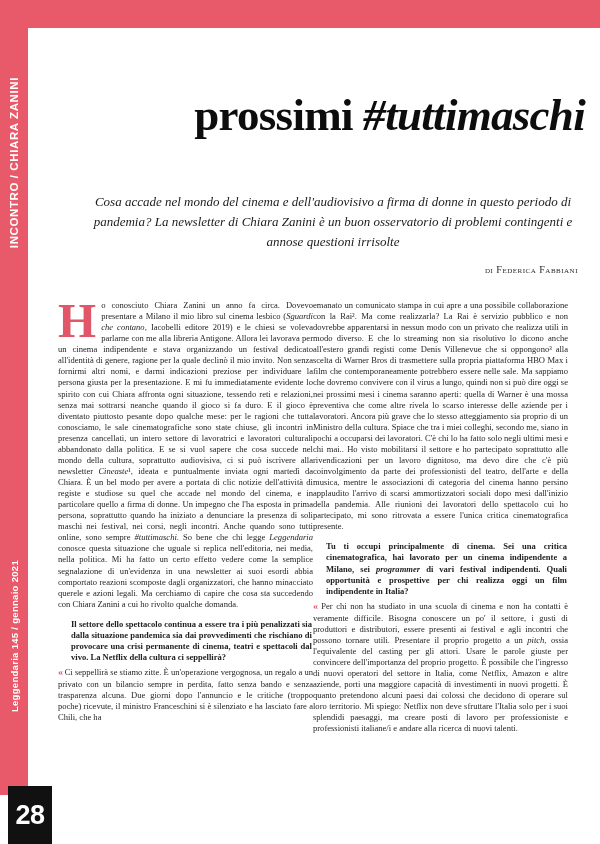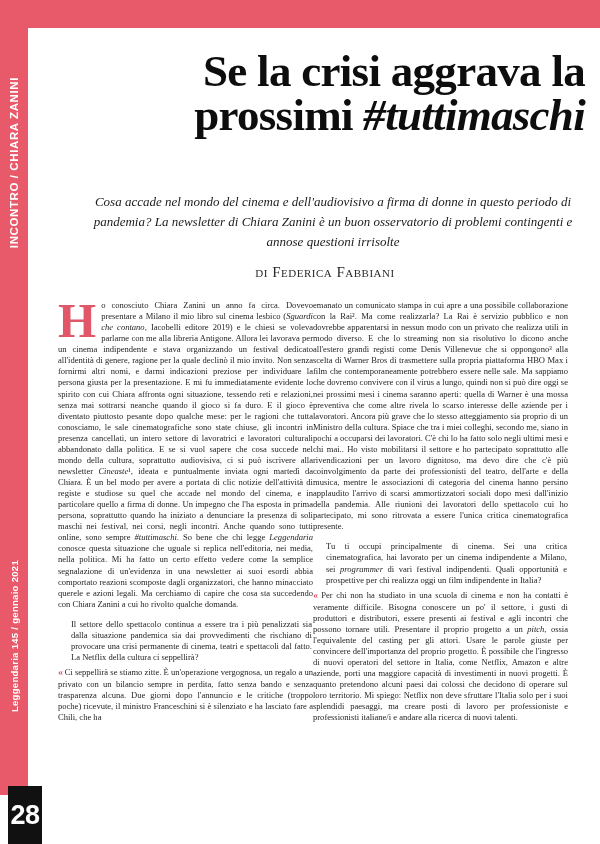--- a/index.html
+++ b/index.html
@@ -72,21 +72,21 @@
     font-weight: bold;
     font-size: 9.5px;
     letter-spacing: 0.3px;
     color: #ffffff;
     white-space: nowrap;
   }
   .folio {
     position: absolute;
     left: 8px;
     bottom: 0;
-    width: 34px;
+    width: 44px;
     height: 58px;
     background: #111111;
     color: #ffffff;
     display: flex;
     align-items: center;
     justify-content: center;
   }
   .folio span {
     font-family: "Liberation Sans", sans-serif;
     font-weight: bold;
@@ -125,27 +125,27 @@
     text-align: center;
     font-family: "Liberation Serif", serif;
     font-style: italic;
     font-size: 13px;
     line-height: 1.52;
     color: #1b1b1b;
   }
 
   #byline {
     position: absolute;
-    left: 80px;
+    left: 88px;
     top: 264px;
     width: 490px;
-    text-align: center;
+    text-align: right;
     font-family: "Liberation Serif", serif;
     font-variant: small-caps;
-    font-size: 15px;
+    font-size: 10px;
     letter-spacing: 0.5px;
     color: #2a2a2a;
   }
 
   
   #body-columns {
     position: absolute;
     left: 58px;
     top: 300px;
     width: 528px;
@@ -170,21 +170,21 @@
   .dropcap-para::first-letter {
     float: left;
     font-family: "Liberation Serif", serif;
     font-weight: bold;
     font-size: 49px;
     line-height: 0.76;
     color: #e0576a;
     padding: 2px 5px 0 0;
   }
   .q {
-    font-weight: normal;
+    font-weight: bold;
     margin-top: 9px !important;
     margin-bottom: 3px !important;
     padding-left: 13px;
     padding-right: 1px;
     text-align: justify;
     line-height: 1.30;
   }
   .a {
     margin-top: 0 !important;
   }
@@ -211,34 +211,34 @@
     <span>Leggendaria 145 / gennaio 2021</span>
   </div>
 
   <div class="folio">
     <span>28</span>
   </div>
 </div>
 
 <div id="headline-block">
   <h1 id="headline">
-    <span>Se la crisi aggrava la</span><br>
+    <br>
     <span>prossimi </span><span class="hashtag">#tuttimaschi</span>
   </h1>
 </div>
 
 <p id="standfirst">Cosa accade nel mondo del cinema e dell'audiovisivo a firma di donne in questo periodo di pandemia? La newsletter di Chiara Zanini è un buon osservatorio di problemi contingenti e annose questioni irrisolte</p>
 
 <div id="byline">di Federica Fabbiani</div>
 
 <div id="body-columns">
 
   <div class="column">
     <p class="dropcap-para">Ho conosciuto Chiara Zanini un anno fa circa. Dovevo presentare a Milano il mio libro sul cinema lesbico (<i>Sguardi che contano</i>, Iacobelli editore 2019) e le chiesi se voleva parlarne con me alla libreria Antigone. Allora lei lavorava per un cinema indipendente e stava organizzando un festival dedicato all'identità di genere, ragione per la quale declinò il mio invito. Non senza fornirmi altri nomi, e darmi indicazioni preziose per individuare la persona giusta per la presentazione. E mi fu immediatamente evidente lo spirito con cui Chiara affronta ogni situazione, tessendo reti e relazioni, senza mai sottrarsi neanche quando il gioco si fa duro. E il gioco è diventato piuttosto pesante dopo qualche mese: per le ragioni che tutta conosciamo, le sale cinematografiche sono state chiuse, gli incontri in presenza cancellati, un intero settore di lavoratrici e lavoratori culturali abbandonato dalla politica. E se si vuol sapere che cosa succede nel mondo della cultura, soprattutto audiovisiva, ci si può iscrivere alla newsletter <i>Cineaste</i>¹, ideata e puntualmente inviata ogni martedì da Chiara. È un bel modo per avere a portata di clic notizie dell'attività di registe e studiose su quel che accade nel mondo del cinema, e in particolare quello a firma di donne. Un impegno che l'ha esposta in prima persona, soprattutto quando ha iniziato a denunciare la presenza di soli maschi nei festival, nei corsi, negli incontri. Anche quando sono tutti online, sono sempre <i>#tuttimaschi</i>. So bene che chi legge <i>Leggendaria</i> conosce questa situazione che uguale si replica nell'editoria, nei media, nella politica. Mi ha fatto un certo effetto vedere come la semplice segnalazione di un'evidenza in una newsletter ai suoi esordi abbia comportato reazioni scomposte dagli organizzatori, che hanno minacciato querele e azioni legali. Ma cerchiamo di capire che cosa sta succedendo con Chiara Zanini a cui ho rivolto qualche domanda.</p>
-    <p class="q">Il settore dello spettacolo continua a essere tra i più penalizzati sia dalla situazione pandemica sia dai provvedimenti che rischiano di provocare una crisi permanente di cinema, teatri e spettacoli dal fatto. La Netflix della cultura ci seppellirà?</p>
+    <p class="q">Il settore dello spettacolo continua a essere tra i più penalizzati sia dalla situazione pandemica sia dai provvedimenti che rischiano di provocare una crisi permanente di cinema, teatri e spettacoli dal vivo. La Netflix della cultura ci seppellirà?</p>
     <p class="a"><span class="guillemet">«</span> <span>Ci seppellirà se stiamo zitte. È un'operazione vergognosa, un regalo a un privato con un bilancio sempre in perdita, fatto senza bando e senza trasparenza alcuna. Due giorni dopo l'annuncio e le critiche (troppo poche) ricevute, il ministro Franceschini si è silenziato e ha lasciato fare a Chili, che ha</span></p>
   </div>
 
   <div class="column">
     <p>emanato un comunicato stampa in cui apre a una possibile collaborazione con la Rai². Ma come realizzarla? La Rai è servizio pubblico e non dovrebbe apparentarsi in nessun modo con un privato che realizza utili in modo diverso. E che lo streaming non sia risolutivo lo dicono anche all'estero grandi registi come Denis Villenevue che si oppongono³ alla scelta di Warner Bros di trasmettere sulla propria piattaforma HBO Max i film che contemporaneamente potrebbero essere nelle sale. Ma sappiamo che dovremo convivere con il virus a lungo, quindi non si può dire oggi se nei prossimi mesi i cinema saranno aperti: quella di Warner è una mossa preventiva che come altre rivela lo scarso interesse delle aziende per i lavoratori. Ancora più grave che lo stesso atteggiamento sia proprio di un Ministro della cultura. Spiace che tra i miei colleghi, secondo me, siano in pochi a occuparsi dei lavoratori. C'è chi lo ha fatto solo negli ultimi mesi e chi mai.. Ho visto mobilitarsi il settore e ho partecipato soprattutto alle rivendicazioni per un lavoro dignitoso, ma devo dire che c'è più coinvolgimento da parte dei professionisti del teatro, dell'arte e della musica, mentre le associazioni di categoria del cinema hanno persino applaudito l'arrivo di scarsi ammortizzatori sociali dopo mesi dall'inizio della pandemia. Alle riunioni dei lavoratori dello spettacolo cui ho partecipato, mi sono ritrovata a essere l'unica critica cinematografica presente.</p>
     <p class="q"><span>Tu ti occupi principalmente di cinema. Sei una critica cinematografica, hai lavorato per un cinema indipendente a Milano, sei </span><span class="it">programmer</span><span> di vari festival indipendenti. Quali opportunità e prospettive per chi realizza oggi un film indipendente in Italia?</span></p>
     <p class="a"><span class="guillemet">«</span> <span>Per chi non ha studiato in una scuola di cinema e non ha contatti è veramente difficile. Bisogna conoscere un po' il settore, i gusti di produttori e distributori, essere presenti ai festival e agli incontri che possono tornare utili. Presentare il proprio progetto a un </span><span class="it">pitch</span><span>, ossia l'equivalente del casting per gli attori. Usare le parole giuste per convincere dell'importanza del proprio progetto. È possibile che l'ingresso di nuovi operatori del settore in Italia, come Netflix, Amazon e altre aziende, porti una maggiore capacità di investimenti in nuovi progetti. È quanto pretendono alcuni paesi dai colossi che decidono di operare sul loro territorio. Mi spiego: Netflix non deve sfruttare l'Italia solo per i suoi splendidi paesaggi, ma creare posti di lavoro per professioniste e professionisti italiane/i e andare alla ricerca di nuovi talenti.</span></p>
   </div>
 
 </div>

